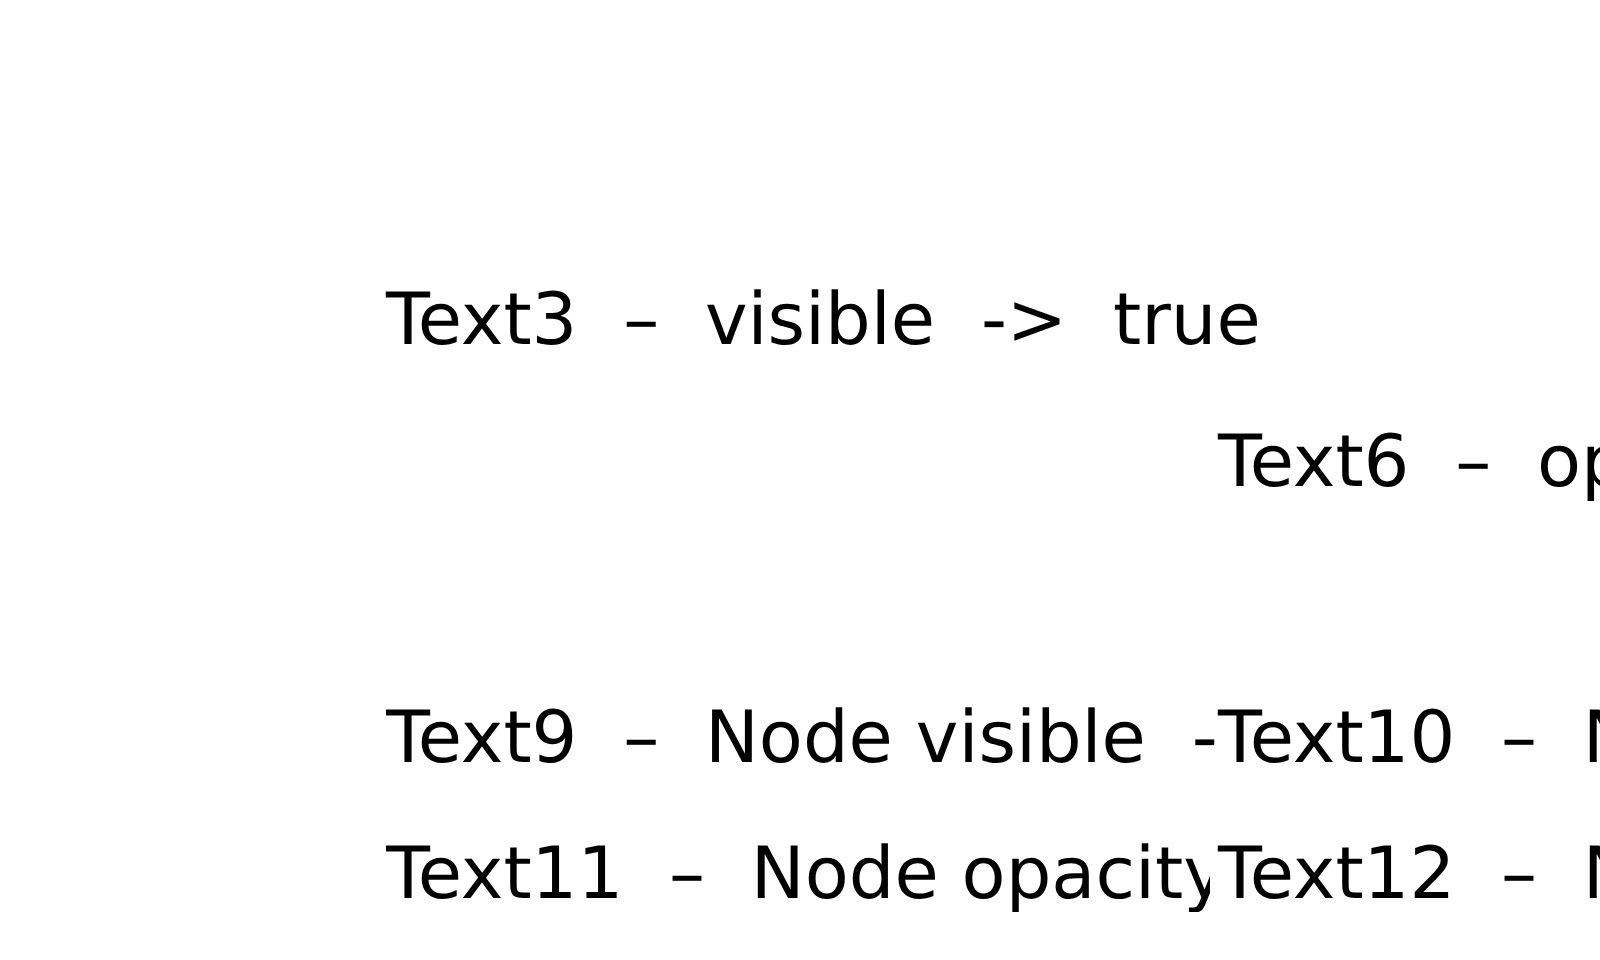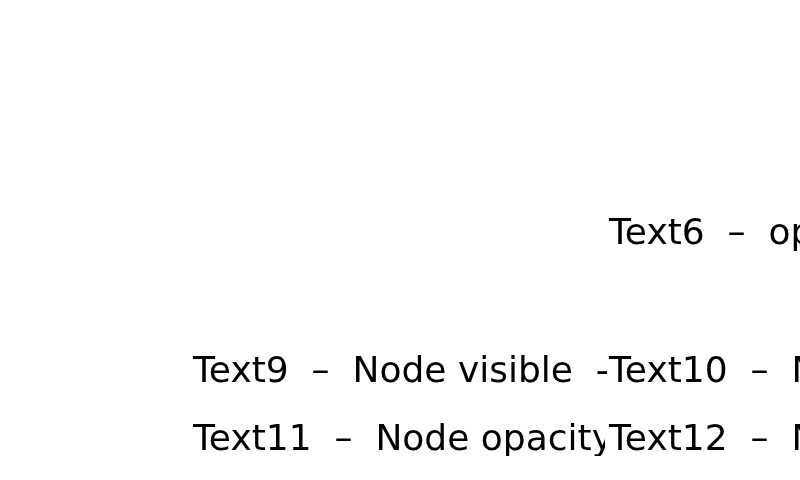--- a/index.html
+++ b/index.html
@@ -41,20 +41,21 @@
   }
   .opaque-bg {
     background: #ffffff;
   }
 </style>
 </head>
 <body>
 
 <div id="stage">
 
+  <span class="text-run layer-under" style="left:193px; top:143px;">Text3  –  visible  -&gt;  true</span>
 
   <span class="text-run layer-over" style="left:609px; top:214px;">Text6  –  opacity  -&gt;  0.5</span>
 
   <span class="text-run layer-under clip-left" style="left:193px; top:352px; width:417px;">Text9  –  Node visible  -&gt;  true</span>
   <span class="text-run layer-over opaque-bg" style="left:609px; top:352px;">Text10  –  Node opacity  -&gt;  1.0</span>
 
   <span class="text-run layer-under clip-left" style="left:193px; top:420px; width:412px;">Text11  –  Node opacity  -&gt;  0.5</span>
   <span class="text-run layer-over opaque-bg" style="left:609px; top:420px;">Text12  –  Node visible  -&gt;  false</span>
 
 </div>

